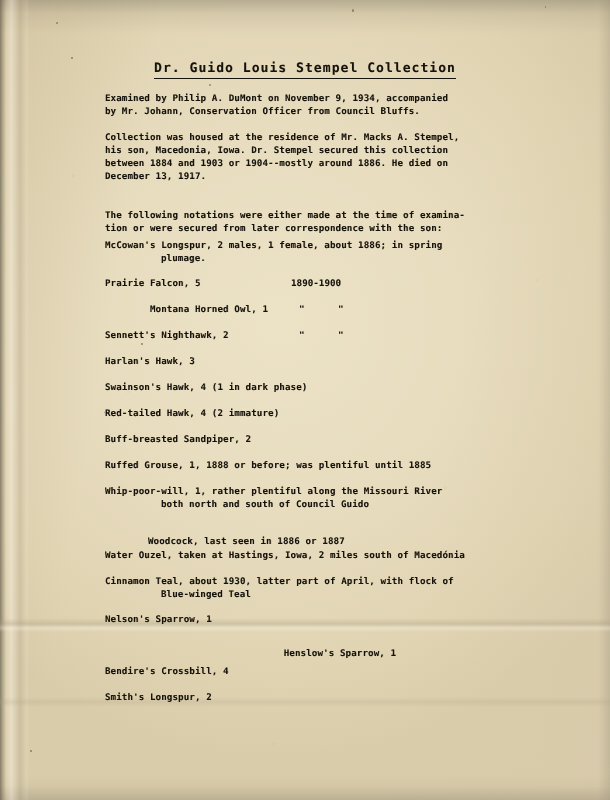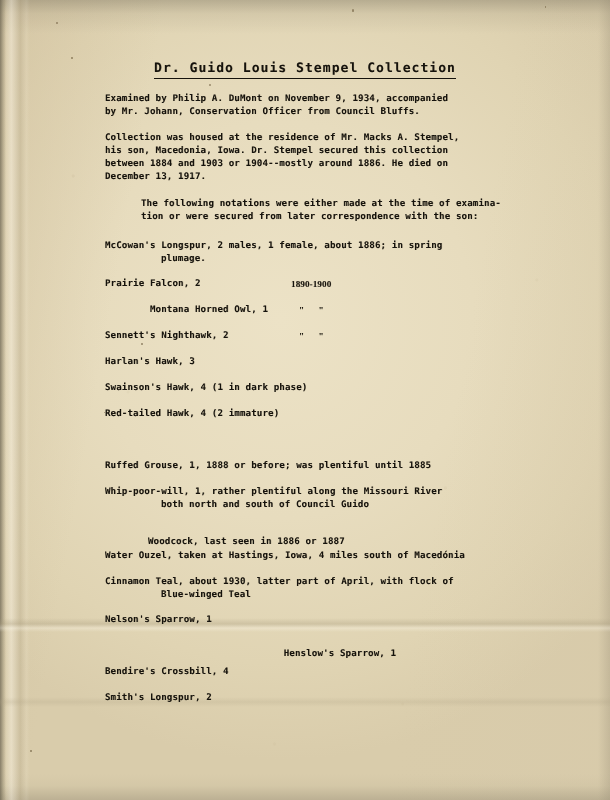--- a/index.html
+++ b/index.html
@@ -157,21 +157,20 @@
 
   .entry .cont {
     display: block;
     padding-left: 56px;
   }
 
   .daterow {
     position: absolute;
     white-space: pre;
     font-weight: 700;
-    font-family: Liberation Serif, serif;
   }
   .ditto {
     position: absolute;
     font-weight: 700;
     letter-spacing: 0.1px;
   }
 
   
   .typed, .title { text-shadow: 0.35px 0.35px 0.45px rgba(40,30,14,0.30); }
 </style>
@@ -203,43 +202,44 @@
   <div class="typed">
 
     <div class="title"><span class="ul">Dr. Guido Louis Stempel Collection</span></div>
 
     <div class="block" style="top:93px;">Examined by Philip A. DuMont on November 9, 1934, accompanied
 by Mr. Johann, Conservation Officer from Council Bluffs.</div>
     <div class="block" style="top:132px;">Collection was housed at the residence of Mr. Macks A. Stempel,
 his son, Macedonia, Iowa. Dr. Stempel secured this collection
 between 1884 and 1903 or 1904--mostly around 1886. He died on
 December 13, 1917.</div>
-    <div class="block" style="top:198px;margin-left:36px;">The following notations were either made at the time of examina-
+    <div class="block" style="top:210px;">The following notations were either made at the time of examina-
 tion or were secured from later correspondence with the son:</div>
 
     <div class="entry" style="top:240px;"><span>McCowan's Longspur, 2 males, 1 female, about 1886; in spring</span><span class="cont">plumage.</span></div>
 
-    <div class="entry" style="top:278px;"><span>Prairie Falcon, 2</span></div>
+    <div class="entry" style="top:278px;"><span>Prairie Falcon, 5</span></div>
     <div class="daterow ditto" style="left:291px; top:278px;">1890-1900</div>
 
     <div class="entry" style="top:304px;margin-left:45px;"><span>Montana Horned Owl, 1</span></div>
     <div class="daterow ditto" style="left:299px; top:304px;">"      "</div>
 
     <div class="entry" style="top:330px;"><span>Sennett's Nighthawk, 2</span></div>
     <div class="daterow ditto" style="left:299px; top:330px;">"      "</div>
 
     <div class="entry" style="top:356px;"><span>Harlan's Hawk, 3</span></div>
     <div class="entry" style="top:382px;"><span>Swainson's Hawk, 4 (1 in dark phase)</span></div>
     <div class="entry" style="top:408px;"><span>Red-tailed Hawk, 4 (2 immature)</span></div>
+    <div class="entry" style="top:434px;"><span>Buff-breasted Sandpiper, 2</span></div>
     <div class="entry" style="top:460px;"><span>Ruffed Grouse, 1, 1888 or before; was plentiful until 1885</span></div>
 
     <div class="entry" style="top:486px;"><span>Whip-poor-will, 1, rather plentiful along the Missouri River</span><span class="cont">both north and south of Council Guido</span></div>
 
     <div class="entry" style="top:536px;margin-left:43px;"><span>Woodcock, last seen in 1886 or 1887</span></div>
-    <div class="entry" style="top:550px;"><span>Water Ouzel, taken at Hastings, Iowa, 4 miles south of Macedónia</span></div>
+    <div class="entry" style="top:550px;"><span>Water Ouzel, taken at Hastings, Iowa, 2 miles south of Macedónia</span></div>
 
     <div class="entry" style="top:576px;"><span>Cinnamon Teal, about 1930, latter part of April, with flock of</span><span class="cont">Blue-winged Teal</span></div>
 
     <div class="entry" style="top:614px;"><span>Nelson's Sparrow, 1</span></div>
     <div class="entry" style="top:648px;text-align:center;"><span>Henslow's Sparrow, 1</span></div>
     <div class="entry" style="top:666px;"><span>Bendire's Crossbill, 4</span></div>
     <div class="entry" style="top:692px;"><span>Smith's Longspur, 2</span></div>
 
   </div>
 </div>

